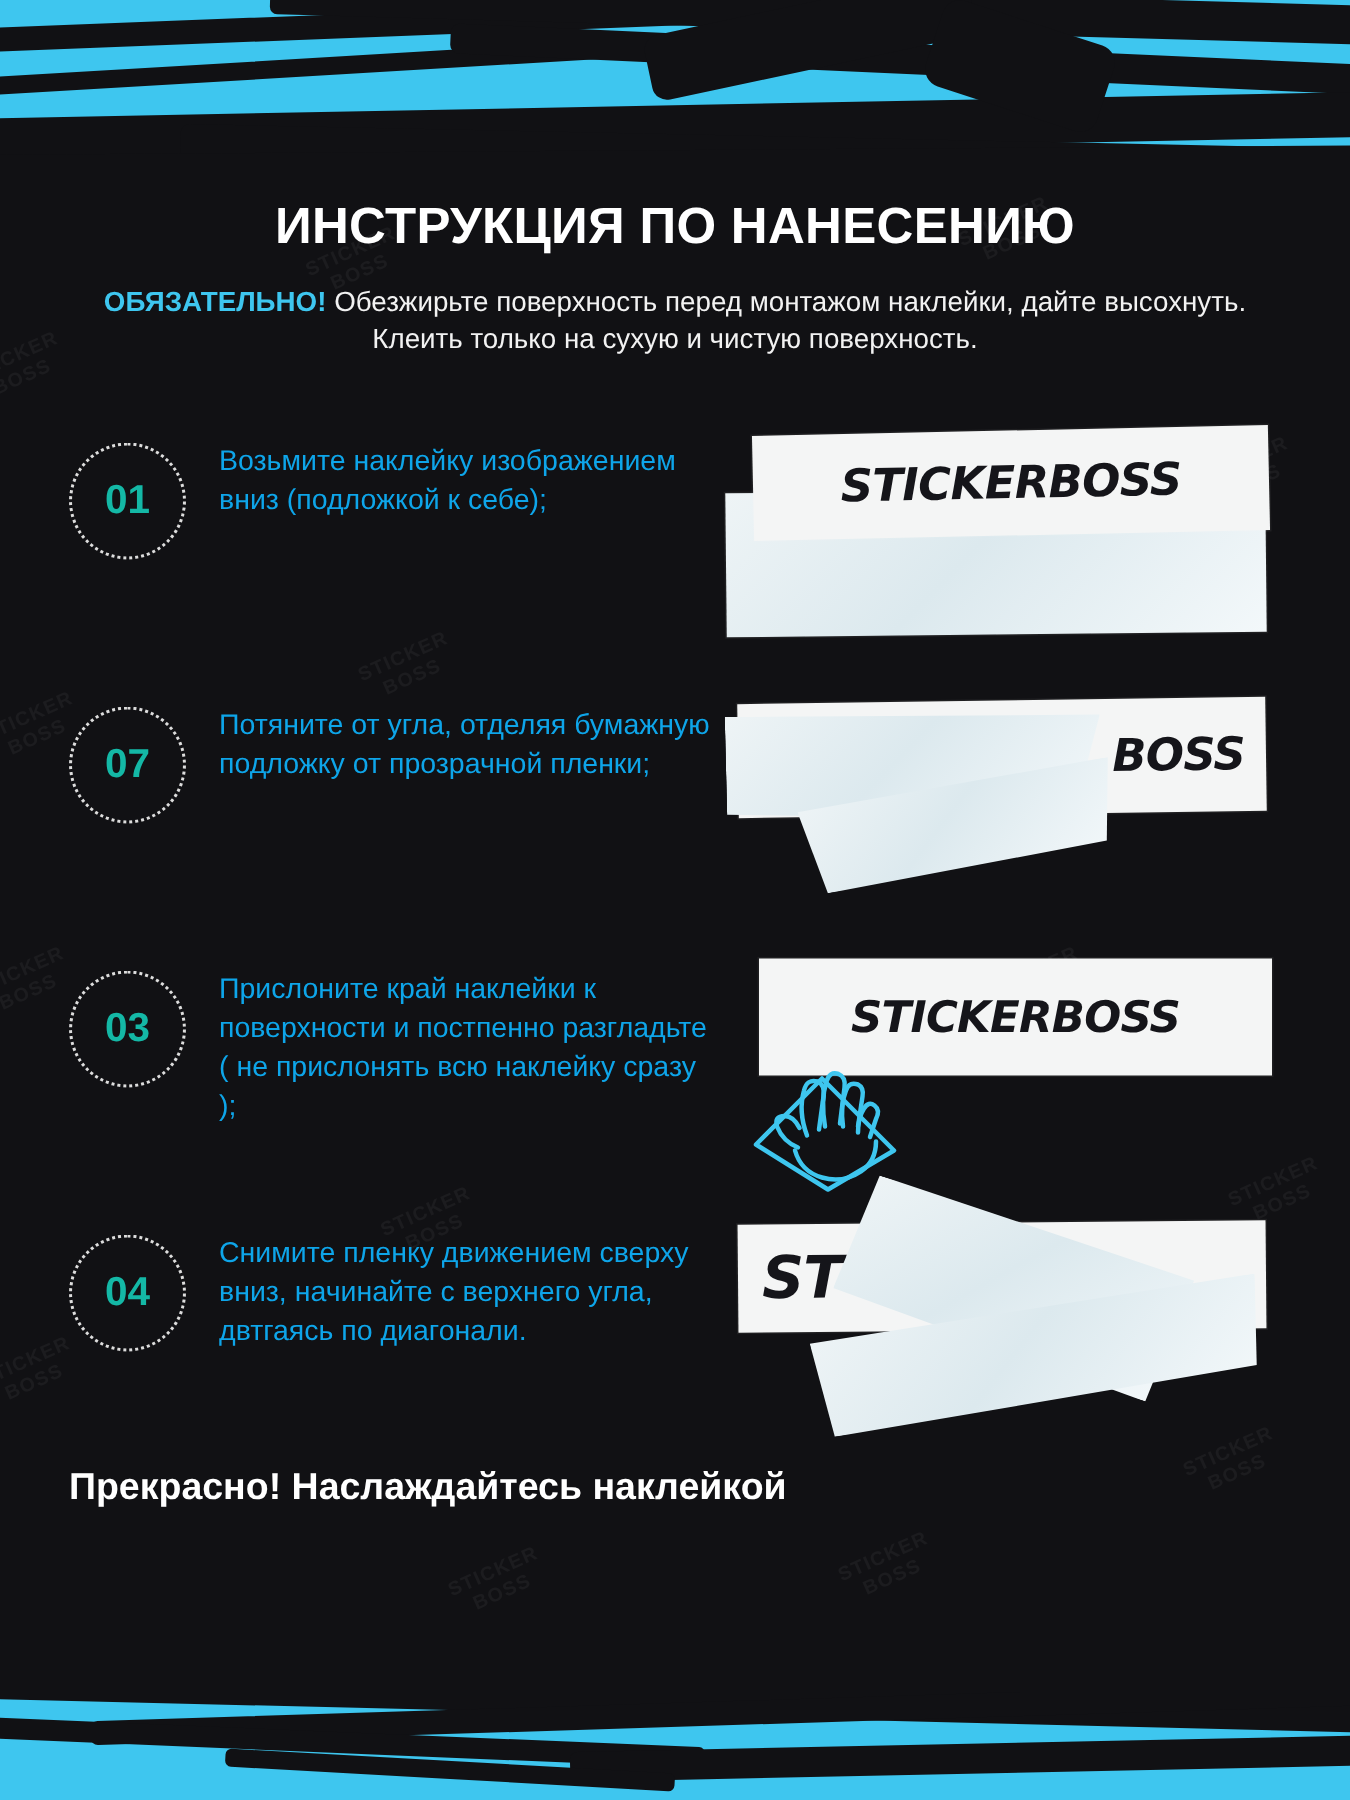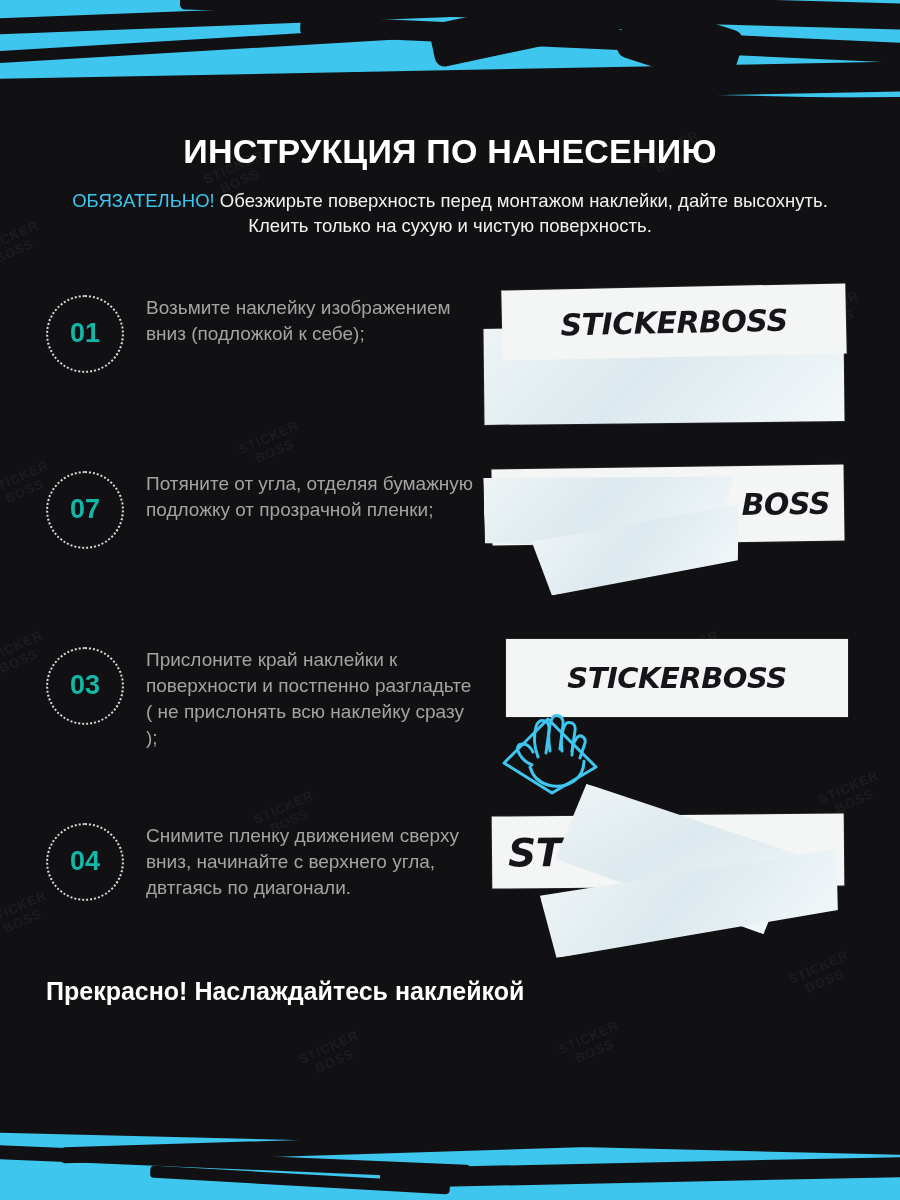--- a/index.html
+++ b/index.html
@@ -93,21 +93,21 @@
   .subtitle {
     margin: 18px auto 0;
     max-width: 770px;
     text-align: center;
     font-size: 18.5px;
     line-height: 1.35;
     color: #f2f2f2;
   }
   .subtitle .accent {
     color: #3ec6ef;
-    font-weight: 400;
+    font-weight: 700;
     text-align: right;
   }
 
   .steps {
     margin-top: 34px;
   }
   .step {
     display: flex;
     align-items: flex-start;
     min-height: 150px;
@@ -125,21 +125,21 @@
     color: #14b8a6;
     font-size: 27px;
     font-weight: 800;
     margin-top: 22px;
   }
   .step-text {
     flex: 1 1 auto;
     padding: 22px 10px 0 22px;
     font-size: 19px;
     line-height: 1.38;
-    color: #a3a3a3;
+    color: #0ea5e9;
     max-width: 360px;
   }
   .step-visual {
     flex: 0 0 auto;
     width: 370px;
     height: 160px;
     position: relative;
     margin-top: 8px;
   }
 

